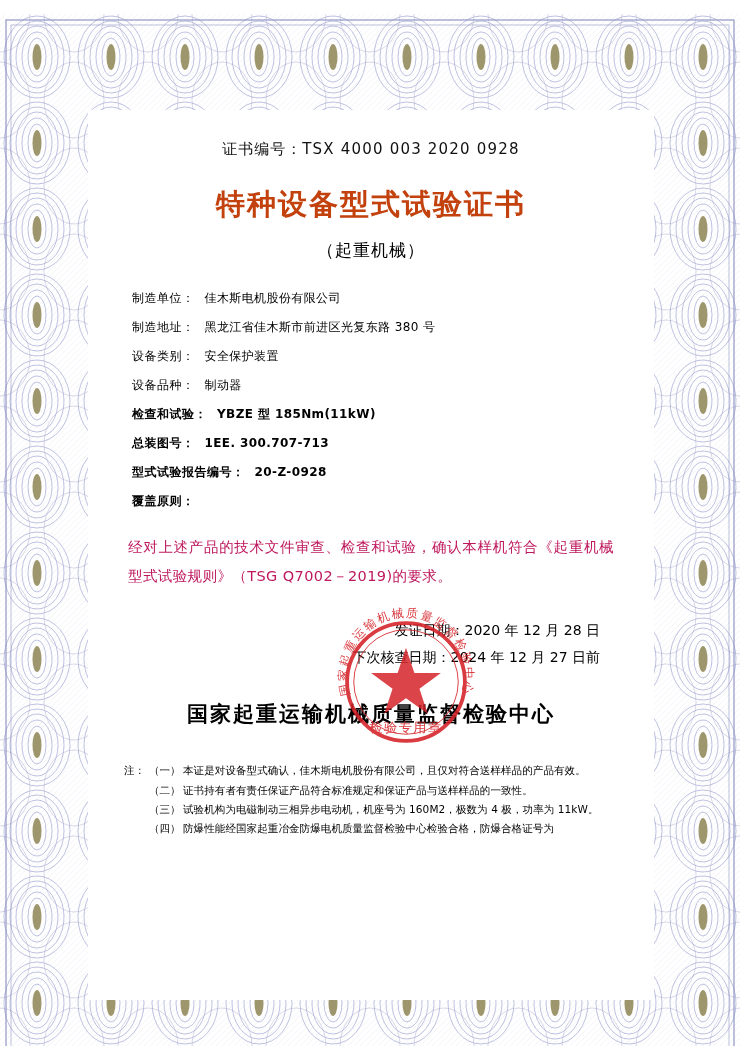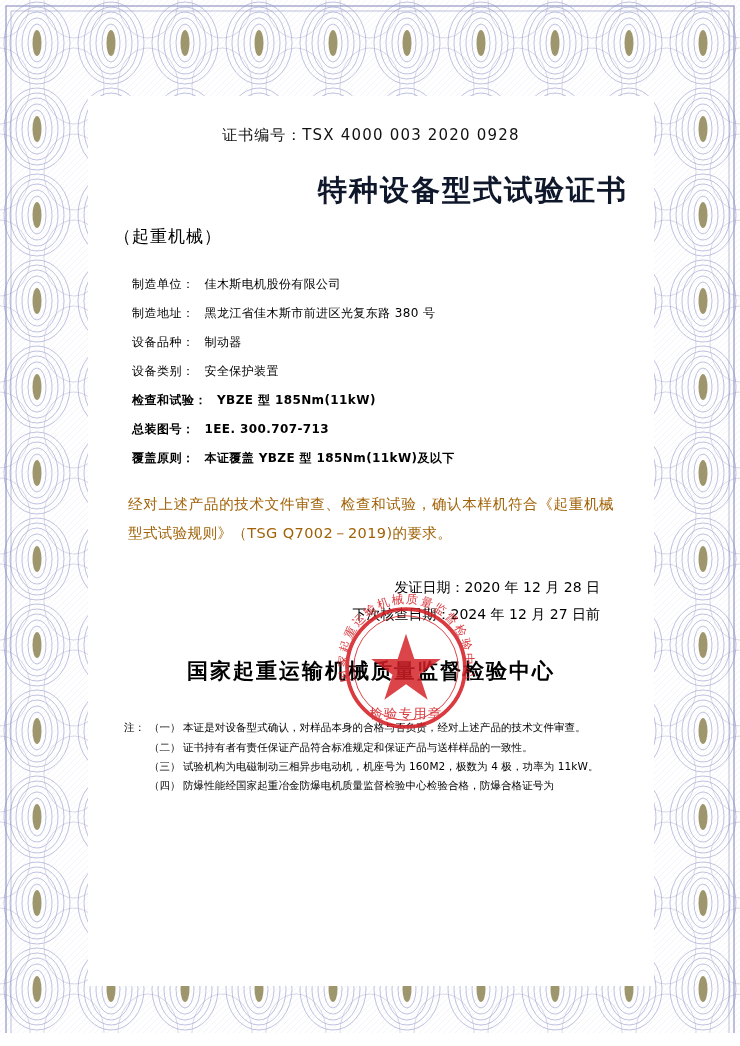--- a/index.html
+++ b/index.html
@@ -14,20 +14,21 @@
     overflow: hidden;
   }
 
   
   .cert-page {
     position: relative;
     width: 740px;
     height: 1033px;
     background: #fdfdfd;
     overflow: hidden;
+    margin-top: 14px;
   }
 
   
   .guilloche {
     position: absolute;
     inset: 0;
     z-index: 0;
     pointer-events: none;
   }
 
@@ -61,29 +62,30 @@
     color: #111;
     letter-spacing: 0.5px;
     margin-top: 12px;
     margin-bottom: 26px;
     font-family: "DejaVu Sans", "Liberation Sans", sans-serif;
   }
   .cert-no .label { letter-spacing: 1px; }
   .cert-no .value { letter-spacing: 1.2px; }
 
   .main-title {
-    text-align: right;
+    text-align: center;
     font-size: 29px;
     font-weight: bold;
-    color: #0f172a;
+    color: #c2410c;
     letter-spacing: 2px;
     font-family: "DejaVu Sans", "Liberation Sans", sans-serif;
     margin-bottom: 14px;
   }
   .sub-title {
+    text-align: center;
     font-size: 17px;
     color: #000;
     letter-spacing: 1px;
     margin-bottom: 30px;
   }
 
   .fields {
     margin: 0 0 0 18px;
     font-size: 14.5px;
     color: #000;
@@ -105,21 +107,21 @@
   }
   .field-row.emphasis .field-label,
   .field-row.emphasis .field-value {
     font-weight: bold;
   }
 
   .statement {
     margin: 26px 14px 0 14px;
     font-size: 14.5px;
     line-height: 2.0;
-    color: #a16207;
+    color: #be185d;
     text-align: justify;
     letter-spacing: 0.4px;
   }
 
   .dates {
     margin-top: 26px;
     text-align: right;
     padding-right: 28px;
     font-size: 14px;
     line-height: 1.9;
@@ -219,56 +221,59 @@
     <div class="fields">
       <div class="field-row">
         <span class="field-label">制造单位：</span>
         <span class="field-value">佳木斯电机股份有限公司</span>
       </div>
       <div class="field-row">
         <span class="field-label">制造地址：</span>
         <span class="field-value">黑龙江省佳木斯市前进区光复东路 380 号</span>
       </div>
       <div class="field-row">
+        <span class="field-label">设备类别：</span>
+        <span class="field-value">安全保护装置</span>
+      </div>
+      <div class="field-row">
         <span class="field-label">设备品种：</span>
         <span class="field-value">制动器</span>
-      </div>
-      <div class="field-row">
-        <span class="field-label">设备类别：</span>
-        <span class="field-value">安全保护装置</span>
       </div>
       <div class="field-row emphasis">
         <span class="field-label">检查和试验：</span>
         <span class="field-value">YBZE 型 185Nm(11kW)</span>
       </div>
       <div class="field-row emphasis">
         <span class="field-label">总装图号：</span>
         <span class="field-value">1EE. 300.707-713</span>
       </div>
       <div class="field-row emphasis">
+        <span class="field-label">型式试验报告编号：</span>
+        <span class="field-value">20-Z-0928</span>
+      </div>
+      <div class="field-row emphasis">
         <span class="field-label">覆盖原则：</span>
-        <span class="field-value">本证覆盖 YBZE 型 185Nm(11kW)及以下</span>
       </div>
     </div>
 
     <div class="statement">经对上述产品的技术文件审查、检查和试验，确认本样机符合《起重机械型式试验规则》（TSG Q7002－2019)的要求。</div>
 
     <div class="dates">
       <div class="date-line">发证日期：2020 年 12 月 28 日</div>
       <div class="date-line">下次核查日期：2024 年 12 月 27 日前</div>
     </div>
 
     <div class="issuer">国家起重运输机械质量监督检验中心</div>
 
     <div class="notes">
       <span class="notes-label">注：</span>
       <div class="notes-list">
         <div class="note-item">
           <span class="note-num">（一）</span>
-          <span class="note-text">本证是对设备型式确认，对样品本身的合格与否负责，经对上述产品的技术文件审查。</span>
+          <span class="note-text">本证是对设备型式确认，佳木斯电机股份有限公司，且仅对符合送样样品的产品有效。</span>
         </div>
         <div class="note-item">
           <span class="note-num">（二）</span>
           <span class="note-text">证书持有者有责任保证产品符合标准规定和保证产品与送样样品的一致性。</span>
         </div>
         <div class="note-item">
           <span class="note-num">（三）</span>
           <span class="note-text">试验机构为电磁制动三相异步电动机，机座号为 160M2，极数为 4 极，功率为 11kW。</span>
         </div>
         <div class="note-item">

